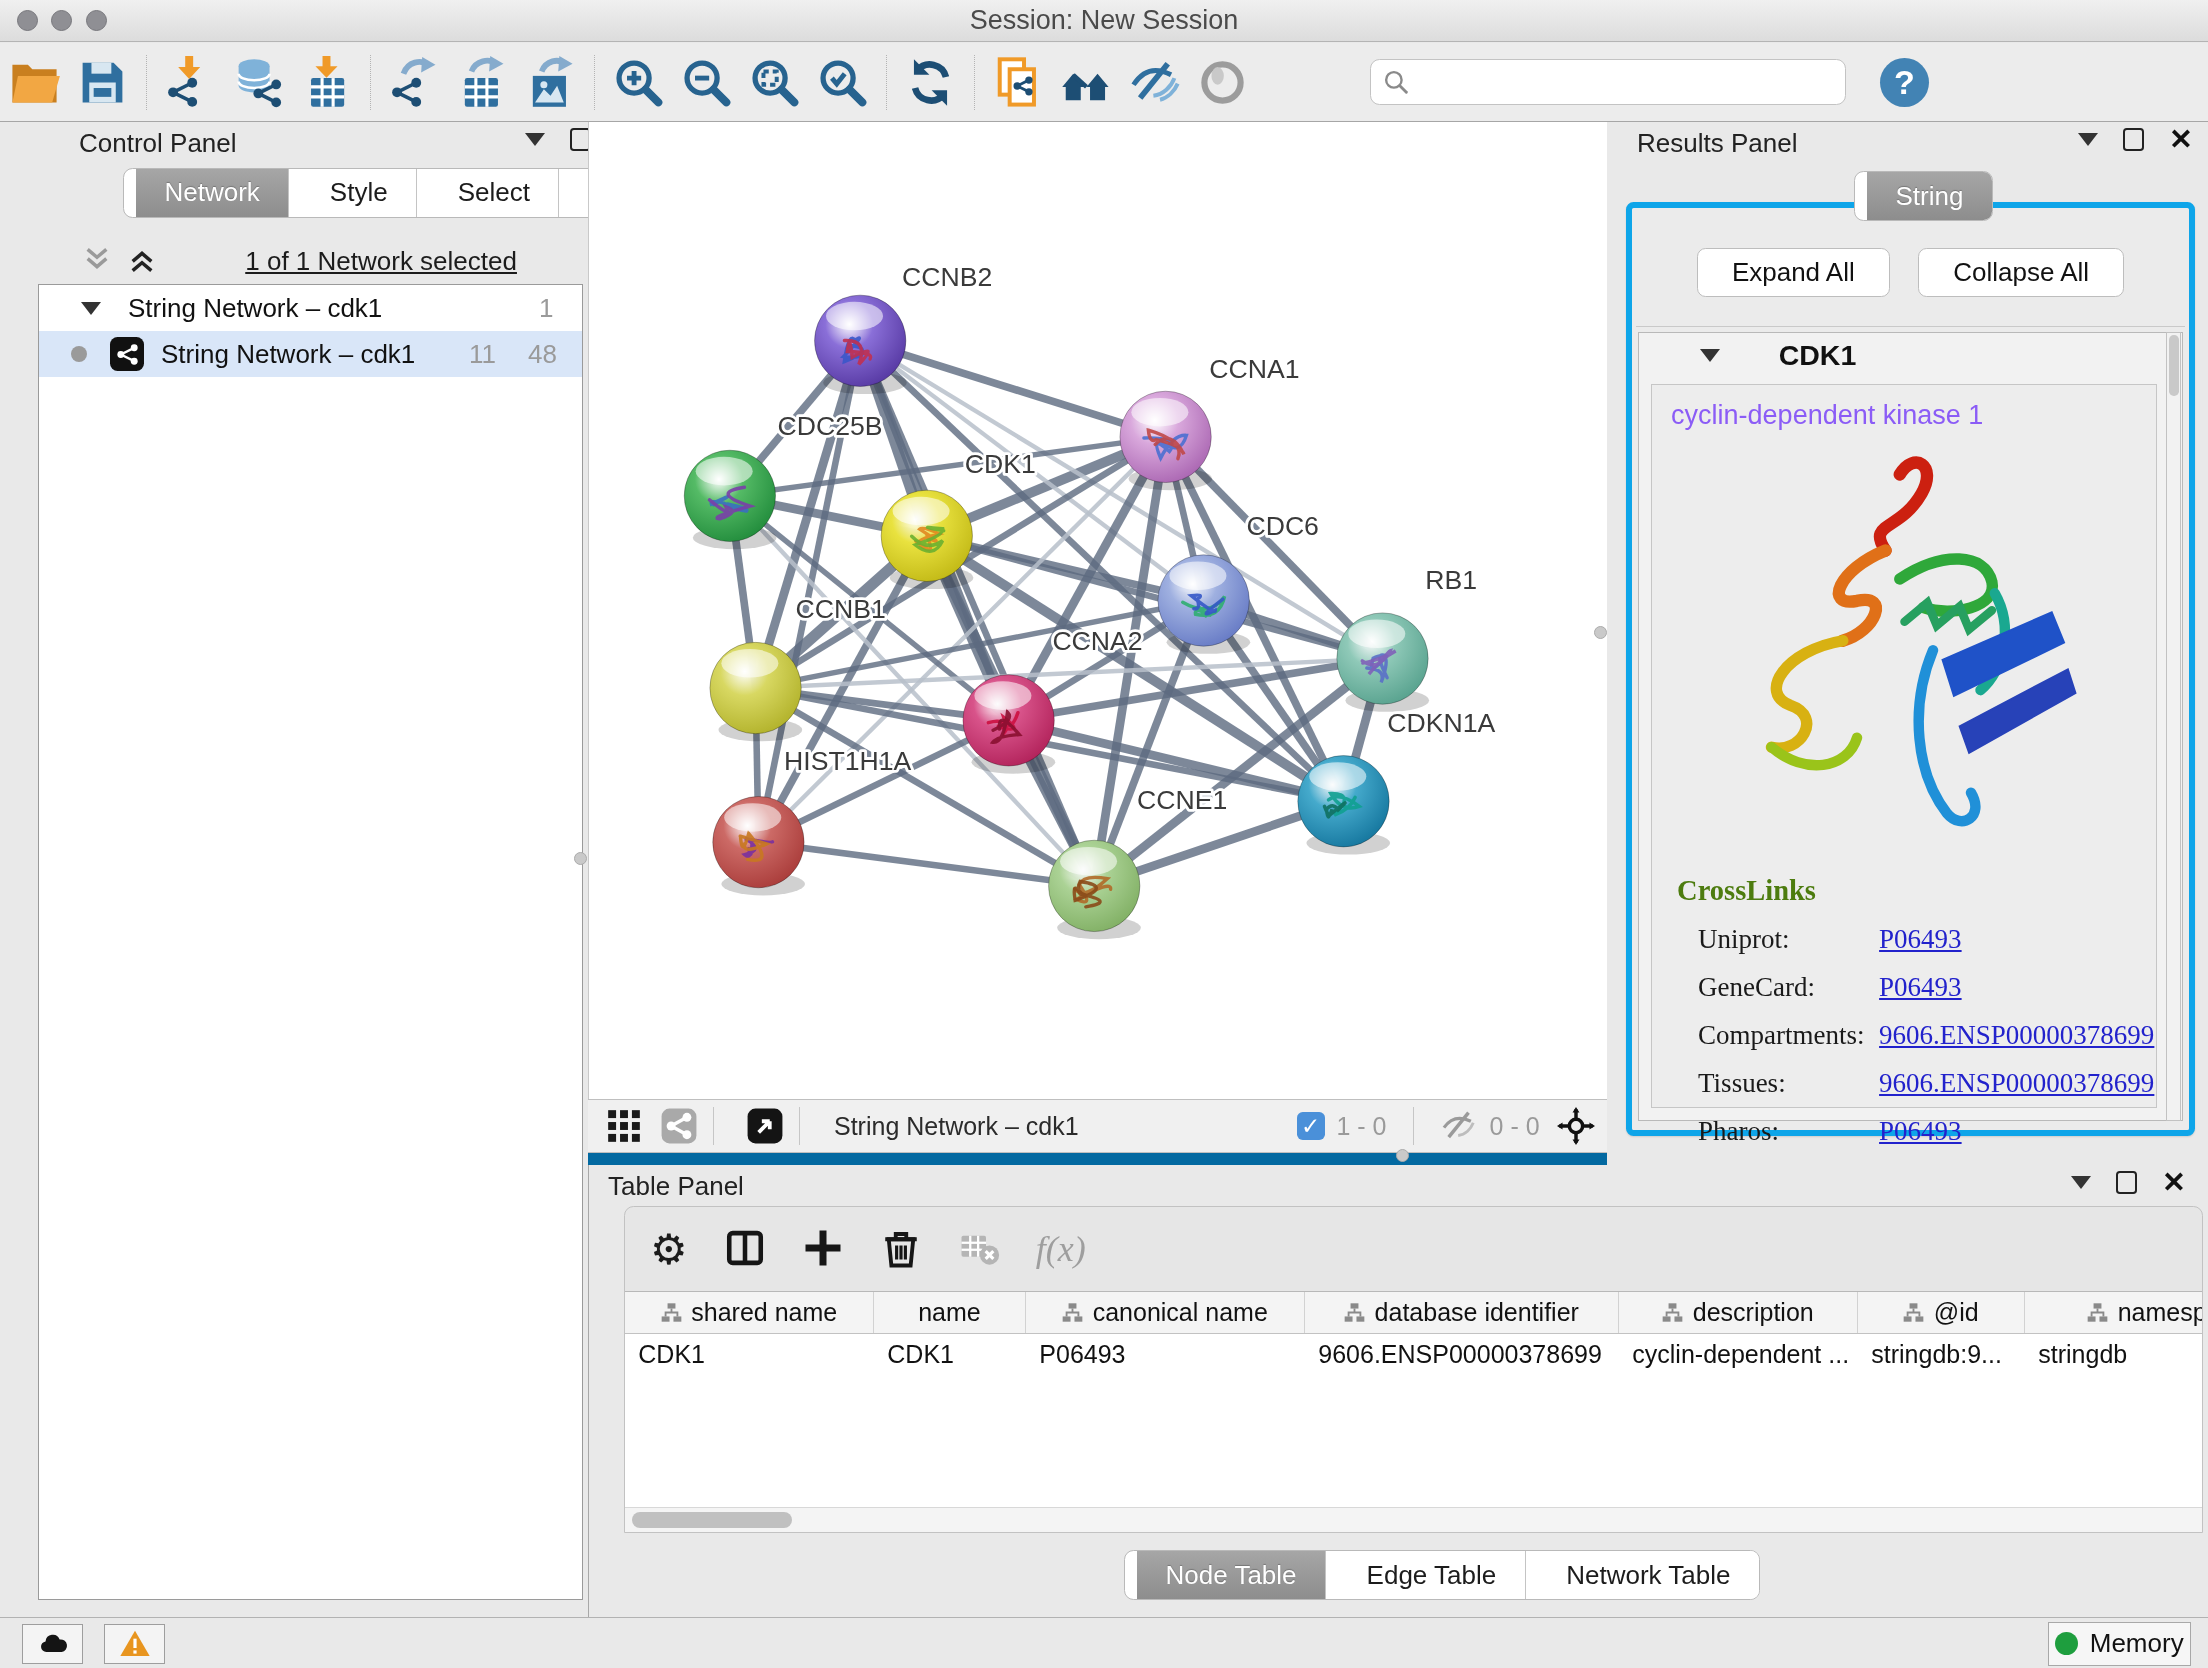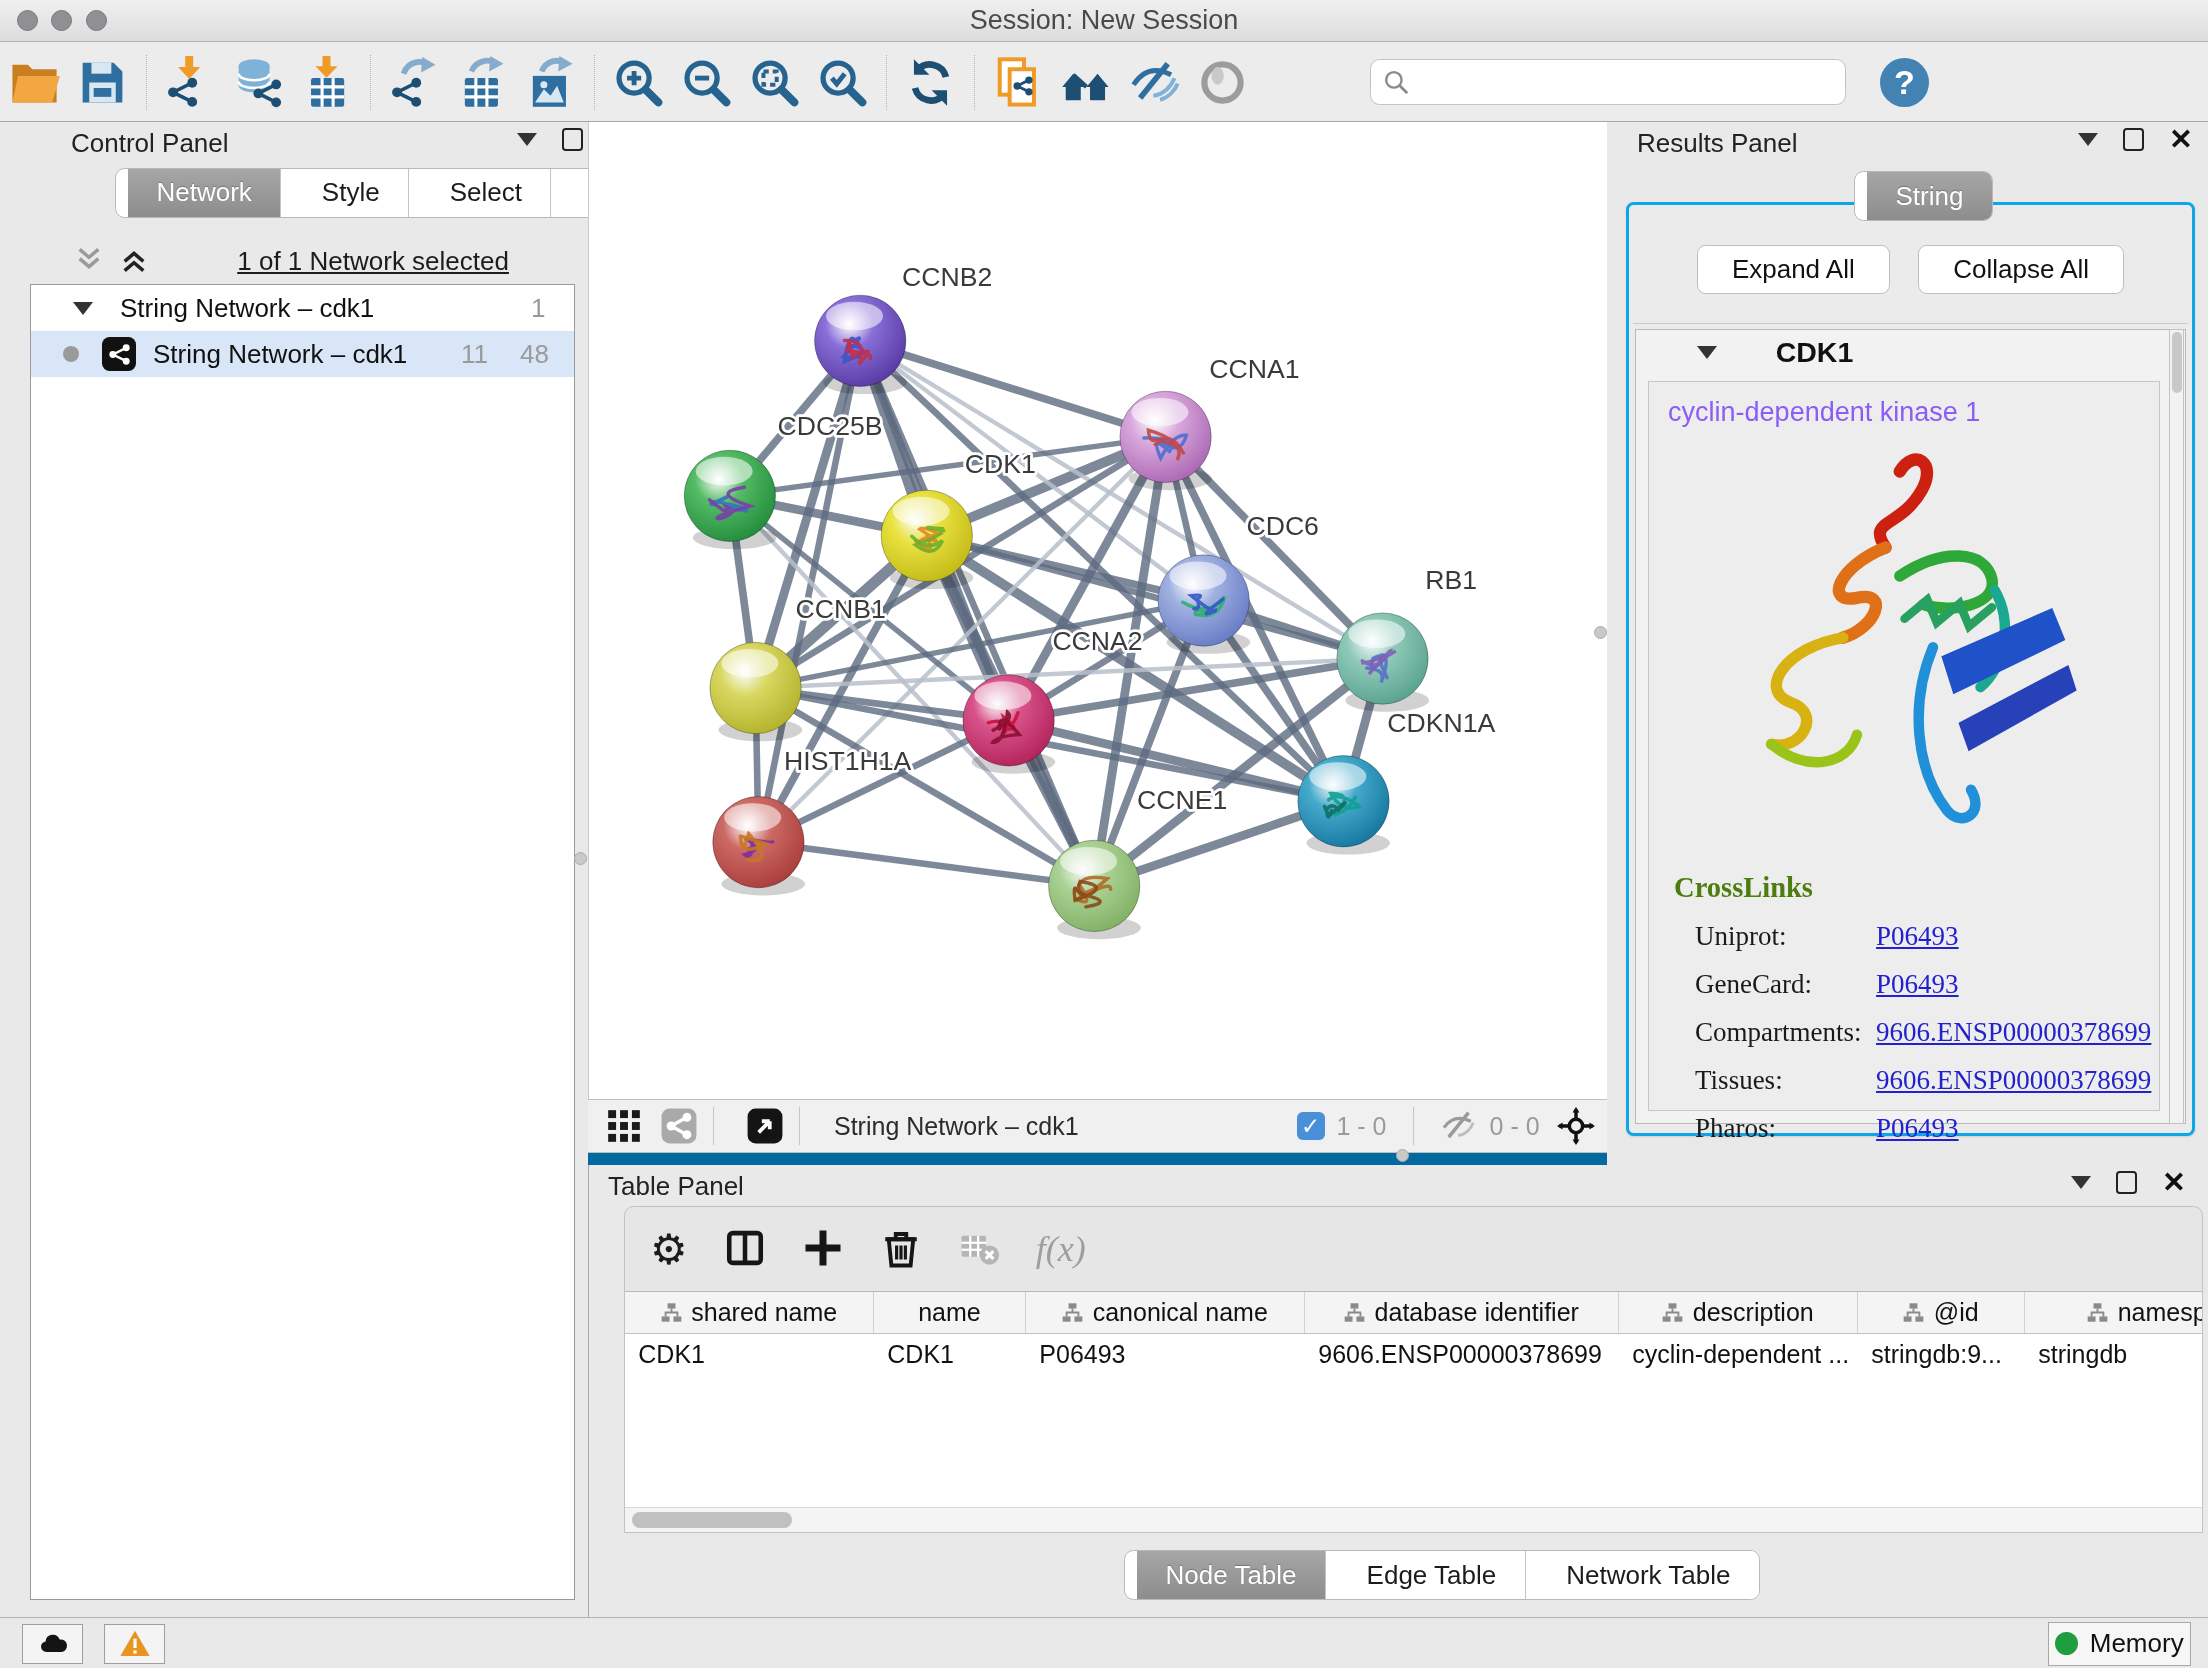--- a/index.html
+++ b/index.html
@@ -24,21 +24,21 @@
   .search-wrap { margin-left:114px; width:476px; height:46px; background:#fff; border:1px solid #c3c3c3;
     border-radius:9.5px; display:flex; align-items:center; padding:0 11.4px; }
   .search-wrap svg { width:28.5px; height:28.5px; margin-right:7.6px; }
   .search-input { flex:1; border:none; outline:none; font-size:25px; background:transparent; }
   .help-btn { margin-left:34px; width:49px; height:49px; border-radius:50%; background:#4283b4; color:#fff;
     font-size:34px; font-weight:bold; display:flex; align-items:center; justify-content:center; border:none; }
 
   .content { position:absolute; left:0; top:122px; width:2208px; height:1495px; }
 
   
-  .control-panel { position:absolute; left:4px; top:0; width:656px; height:1495px;
+  .control-panel { position:absolute; left:12px; top:0; width:656px; height:1495px;
     background:#e9e9e9; border-right:1px solid #a8a8a8;padding-left:40px; }
   .panel-titlerow { position:relative; height:38px; }
   .panel-title { position:absolute; left:27px; top:5.7px; font-size:26px; color:#222; }
   .panel-ctrls { position:absolute; top:5.7px; display:flex; align-items:center; gap:25px; }
   .cp-ctrls { right:27px; }
   .tri-down { width:0; height:0; border-left:10.5px solid transparent; border-right:10.5px solid transparent; border-top:13.3px solid #333; }
   .float-box { width:21px; height:23px; border:2.9px solid #222; border-radius:3.8px; }
   .close-x { font-size:28.5px; font-weight:bold; color:#111; line-height:23px; }
 
   .tabs { display:flex; margin:7.6px 0 0 71px; border:1px solid #b9b9b9; border-radius:9.5px; overflow:hidden; width:max-content; background:#fff; }
@@ -70,21 +70,21 @@
   .nb-sep { width:0; height:38px; border-left:1px solid #c6c6c6; margin:0 15px; }
   .nb-title { font-size:25px; color:#2b2b2b; margin-left:19px; flex:1; }
   .nb-right { display:flex; align-items:center; gap:11.4px; margin-right:13.3px; color:#9a9a9a; font-size:25px; }
   .nb-check { width:28.5px; height:28.5px; background:#4a90d9; border-radius:5.7px; color:#fff; font-size:23px;
     display:flex; align-items:center; justify-content:center; }
   .splitter-dot { position:absolute; width:13.3px; height:13.3px; border-radius:50%; background:#c9c9c9; border:1px solid #ababab; }
 
   
   .results-panel { position:absolute; left:1607px; top:0; width:601px; height:1043px; background:#e9e9e9; }
   .rp-tab { position:absolute; left:247px; top:49px; z-index:3; }
-  .rp-outer { position:absolute; left:19px; top:80px; width:569px; height:934px; border:3px solid #0ea5e9;
+  .rp-outer { position:absolute; left:19px; top:80px; width:569px; height:934px; border:6px solid #0ea5e9;
     border-radius:7.6px; background:#ebebeb; box-shadow:0 1px 1.9px rgba(0,0,0,.12); }
   .rp-buttons { position:absolute; left:3.8px; right:3.8px; top:11.4px; height:108px; border-bottom:1px solid #c9c9c9;
     display:flex; align-items:center; justify-content:center; gap:28.5px; }
   .rp-btn { height:49px; padding:0 34px; background:#fff; border:1px solid #bdbdbd; border-radius:8.6px; font-size:26px; color:#111; }
   .genes-box { position:absolute; left:5.7px; right:5.7px; top:124px; bottom:9.5px; background:#f2f2f2; border:1px solid #b9b9b9; }
   .gene-header { height:44px; display:flex; align-items:center; }
   .gene-header .tri-down { margin-left:61px; }
   .gene-symbol { font-size:28.5px; font-weight:bold; margin-left:59px; color:#111; }
   .gene-inner { position:absolute; left:12.4px; right:25px; top:51px; bottom:11.4px; background:#ededed; border:1px solid #c6c6c6; }
   .gene-desc { font-size:27px; color:#8b5cf6; margin:15px 0 0 19px; }

